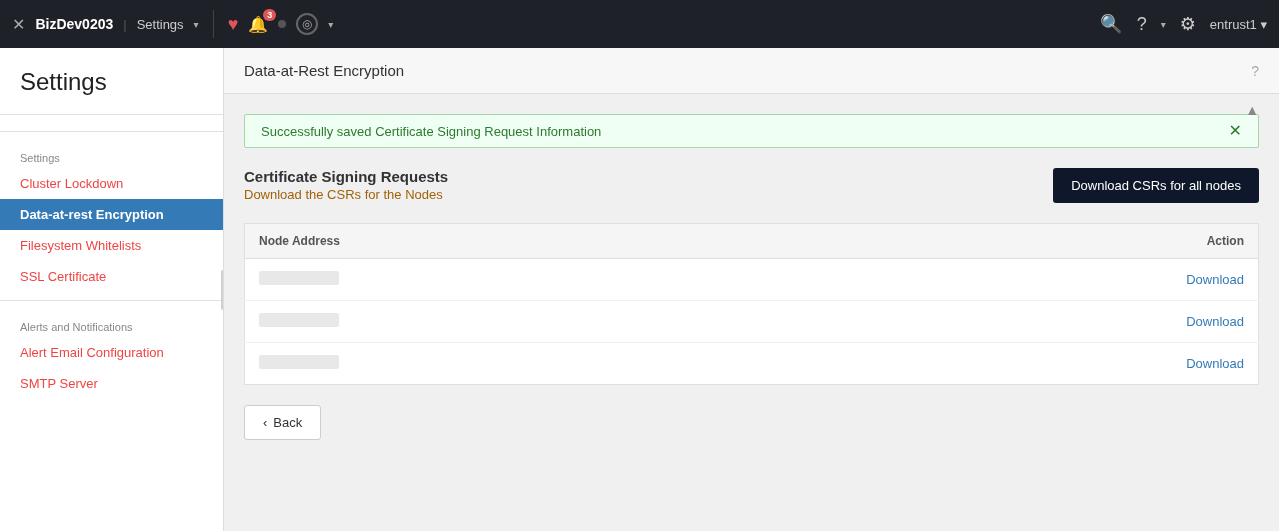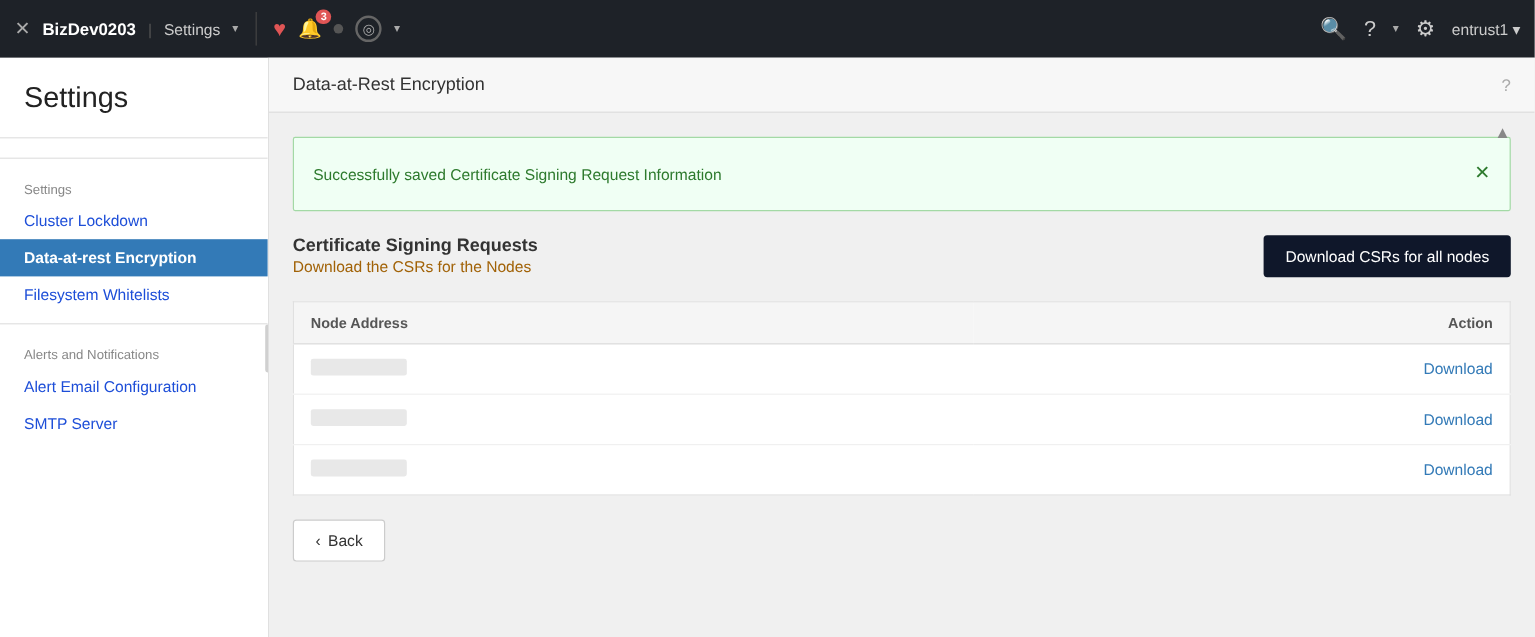--- a/index.html
+++ b/index.html
@@ -64,21 +64,21 @@
     .sidebar-section-label {
       font-size: 11px;
       color: #888;
       padding: 12px 20px 4px 20px;
       text-transform: none;
       font-weight: normal;
     }
     .sidebar-item {
       padding: 8px 20px;
       cursor: pointer;
-      color: #1d4ed8;
+      color: #ef4444;
       font-size: 13px;
       display: block;
     }
     .sidebar-item.active {
       background: #337ab7;
       color: #fff;
       font-weight: bold;
     }
     .sidebar-collapse-btn {
       position: absolute;
@@ -141,21 +141,21 @@
       color: #888;
       font-size: 14px;
       cursor: pointer;
     }
 
     
     .alert-success {
       background: #f0fff4;
       border: 1px solid #a3d9a5;
       color: #2d7a2d;
-      padding: 22px 16px;
+      padding: 8px 16px;
       margin-bottom: 20px;
       border-radius: 2px;
       display: flex;
       align-items: center;
       justify-content: space-between;
       font-size: 13px;
     }
     .alert-close {
       color: #2d7a2d;
       cursor: pointer;
@@ -293,20 +293,21 @@
 <div class="main-layout">
 
   <aside class="sidebar">
     <div class="sidebar-title">Settings</div>
     <hr class="sidebar-hr">
     <hr class="sidebar-hr">
     <div class="sidebar-section-label">Settings</div>
     <a class="sidebar-item">Cluster Lockdown</a>
     <a class="sidebar-item active">Data-at-rest Encryption</a>
     <a class="sidebar-item">Filesystem Whitelists</a>
+    <a class="sidebar-item">SSL Certificate</a>
     <hr class="sidebar-hr">
     <div class="sidebar-section-label">Alerts and Notifications</div>
     <a class="sidebar-item">Alert Email Configuration</a>
     <a class="sidebar-item">SMTP Server</a>
     <button class="sidebar-collapse-btn">‹</button>
   </aside>
 
   <div class="content-area">
 
     <div class="content-header">

